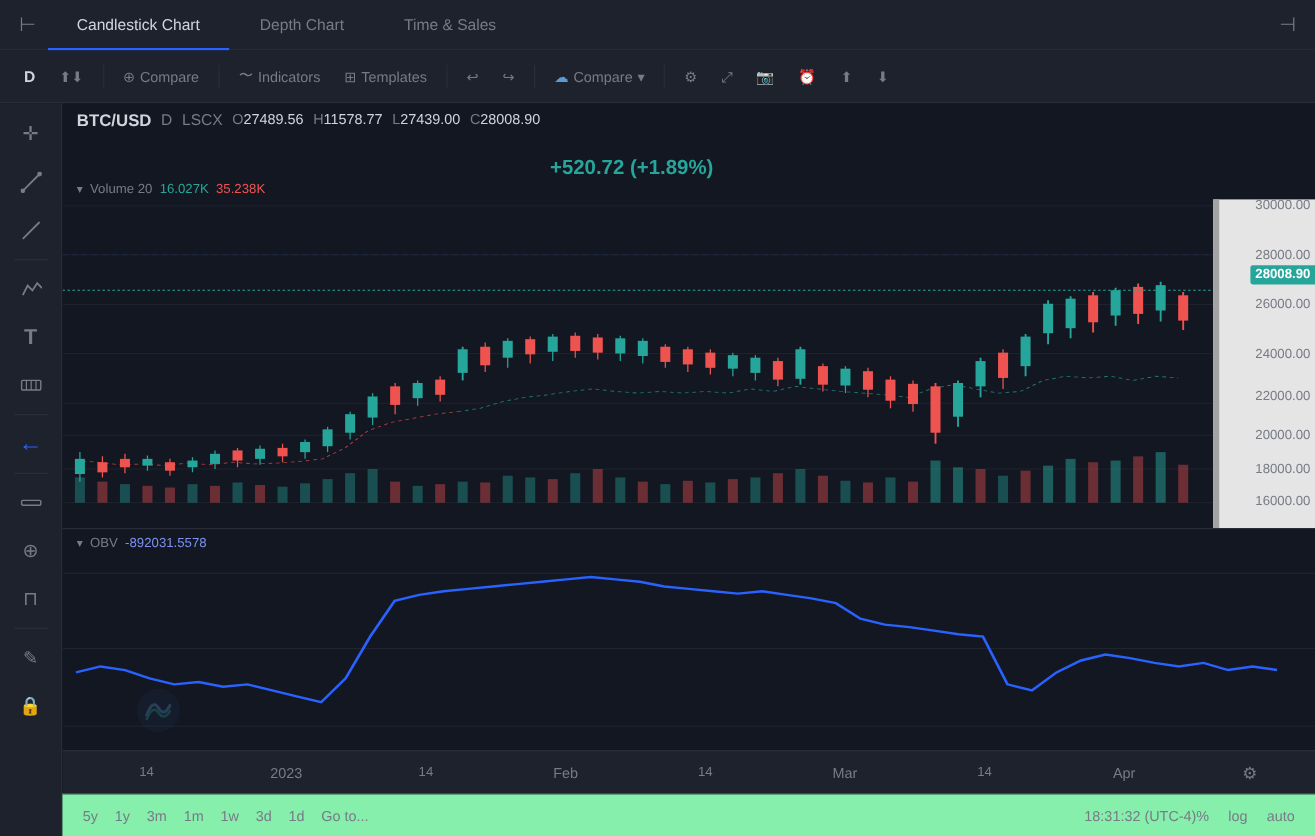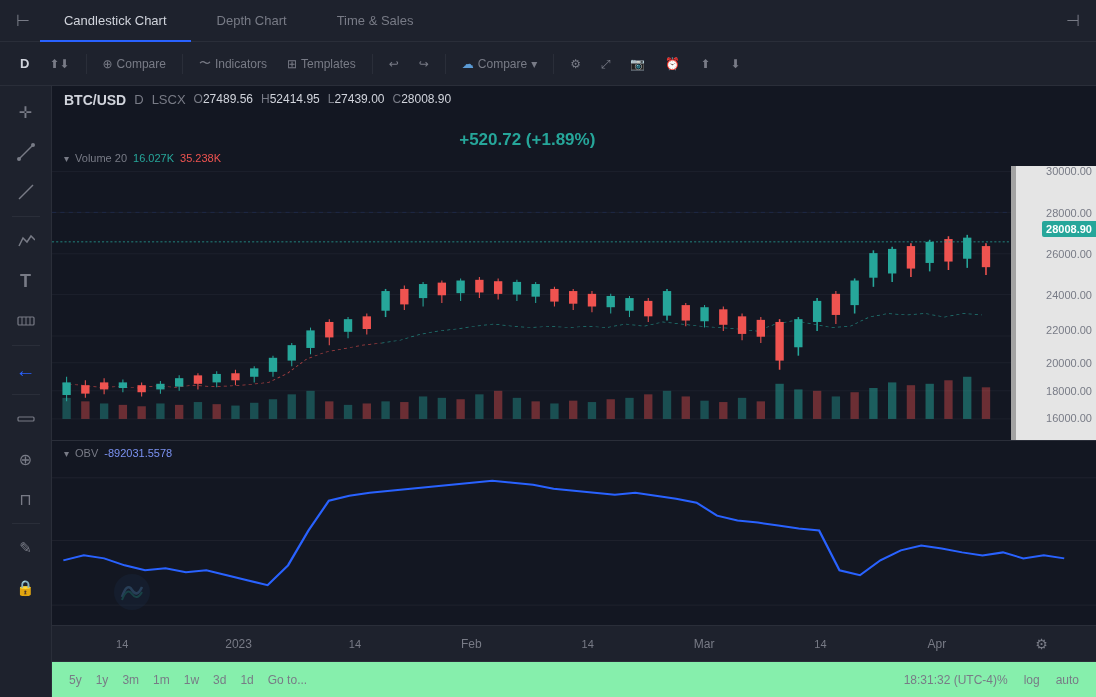--- a/index.html
+++ b/index.html
@@ -404,21 +404,21 @@
 
   <div class="chart-area">
 
     <div class="price-info">
       <div class="price-info-row1">
         <span class="symbol">BTC/USD</span>
         <span class="period-label">D</span>
         <span class="exchange">LSCX</span>
         <div class="ohlc">
           <span class="ohlc-item">O<span>27489.56</span></span>
-          <span class="ohlc-item">H<span>52414.95</span></span>
+          <span class="ohlc-item">H<span>11578.77</span></span>
           <span class="ohlc-item">L<span>27439.00</span></span>
           <span class="ohlc-item">C<span>28008.90</span></span>
         </div>
         <span class="price-change">+520.72 (+1.89%)</span>
       </div>
       <div class="volume-row">
         <span class="panel-toggle">▾</span>
         <span class="vol-label">Volume <span>20</span></span>
         <span style="color:#26a69a;">16.027K</span>
         <span style="color:#ef5350;">35.238K</span>

